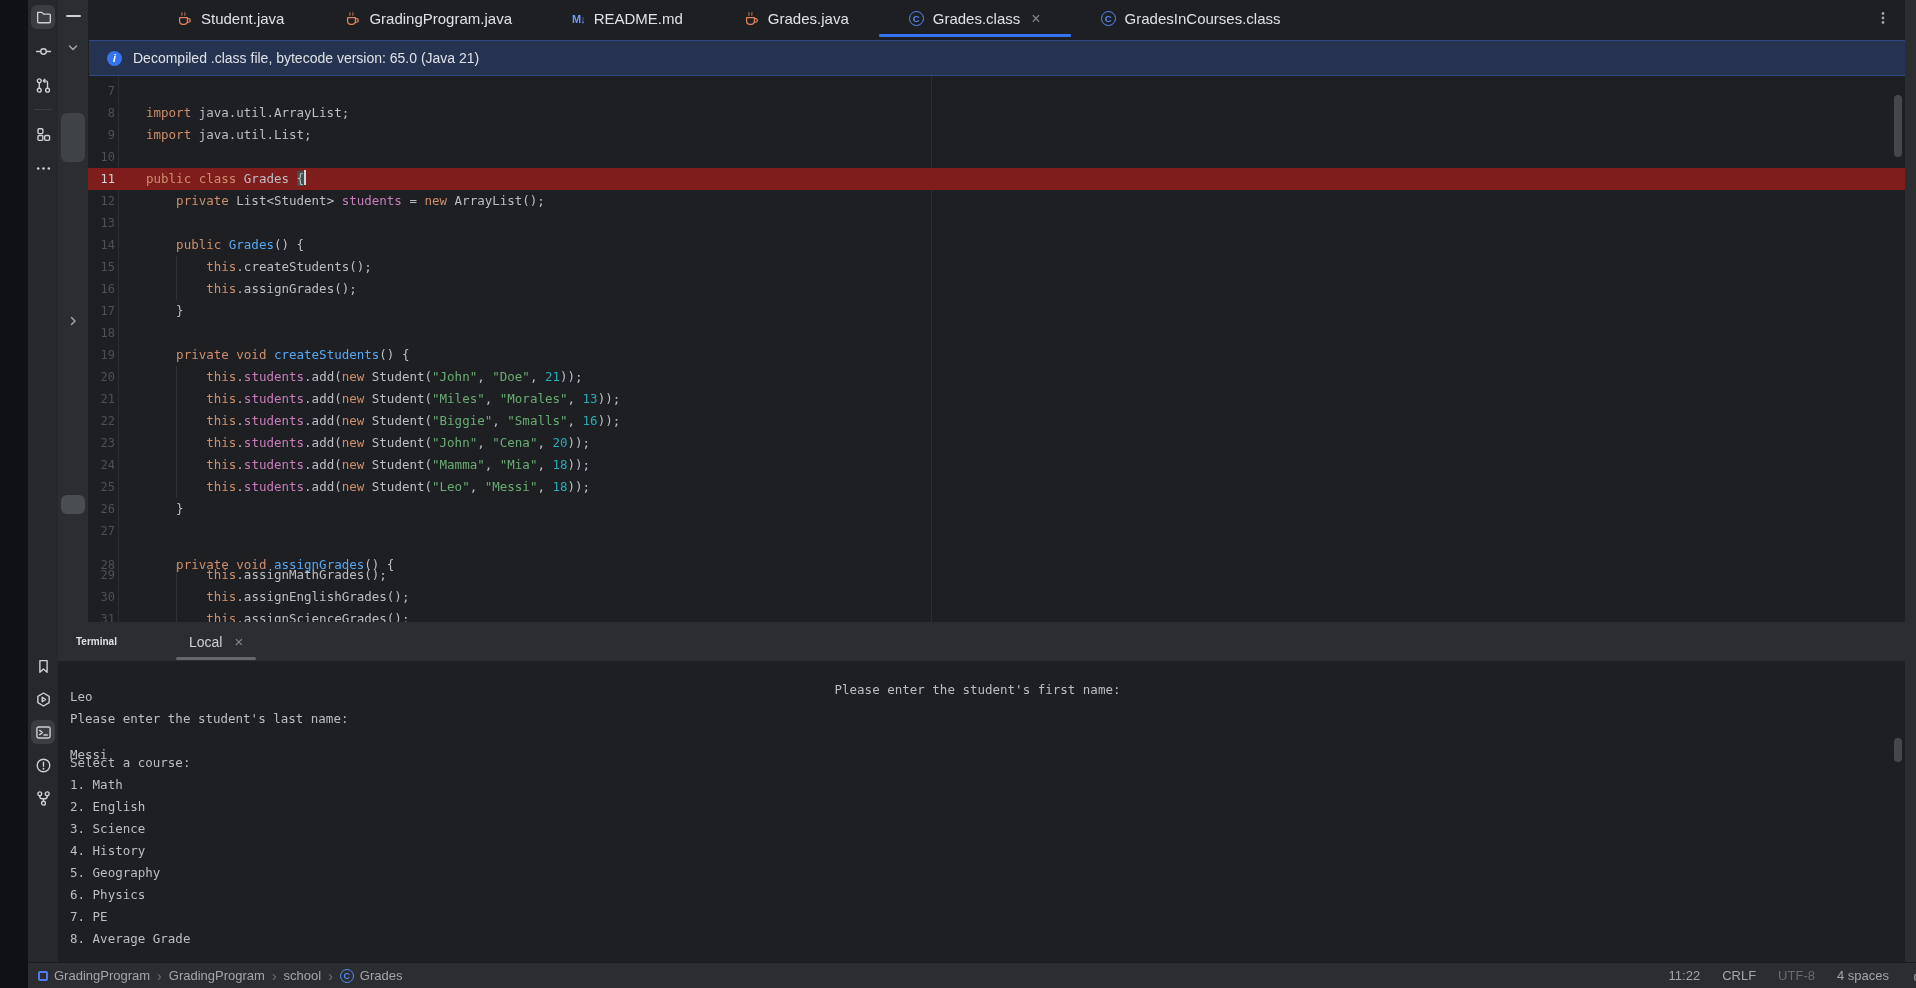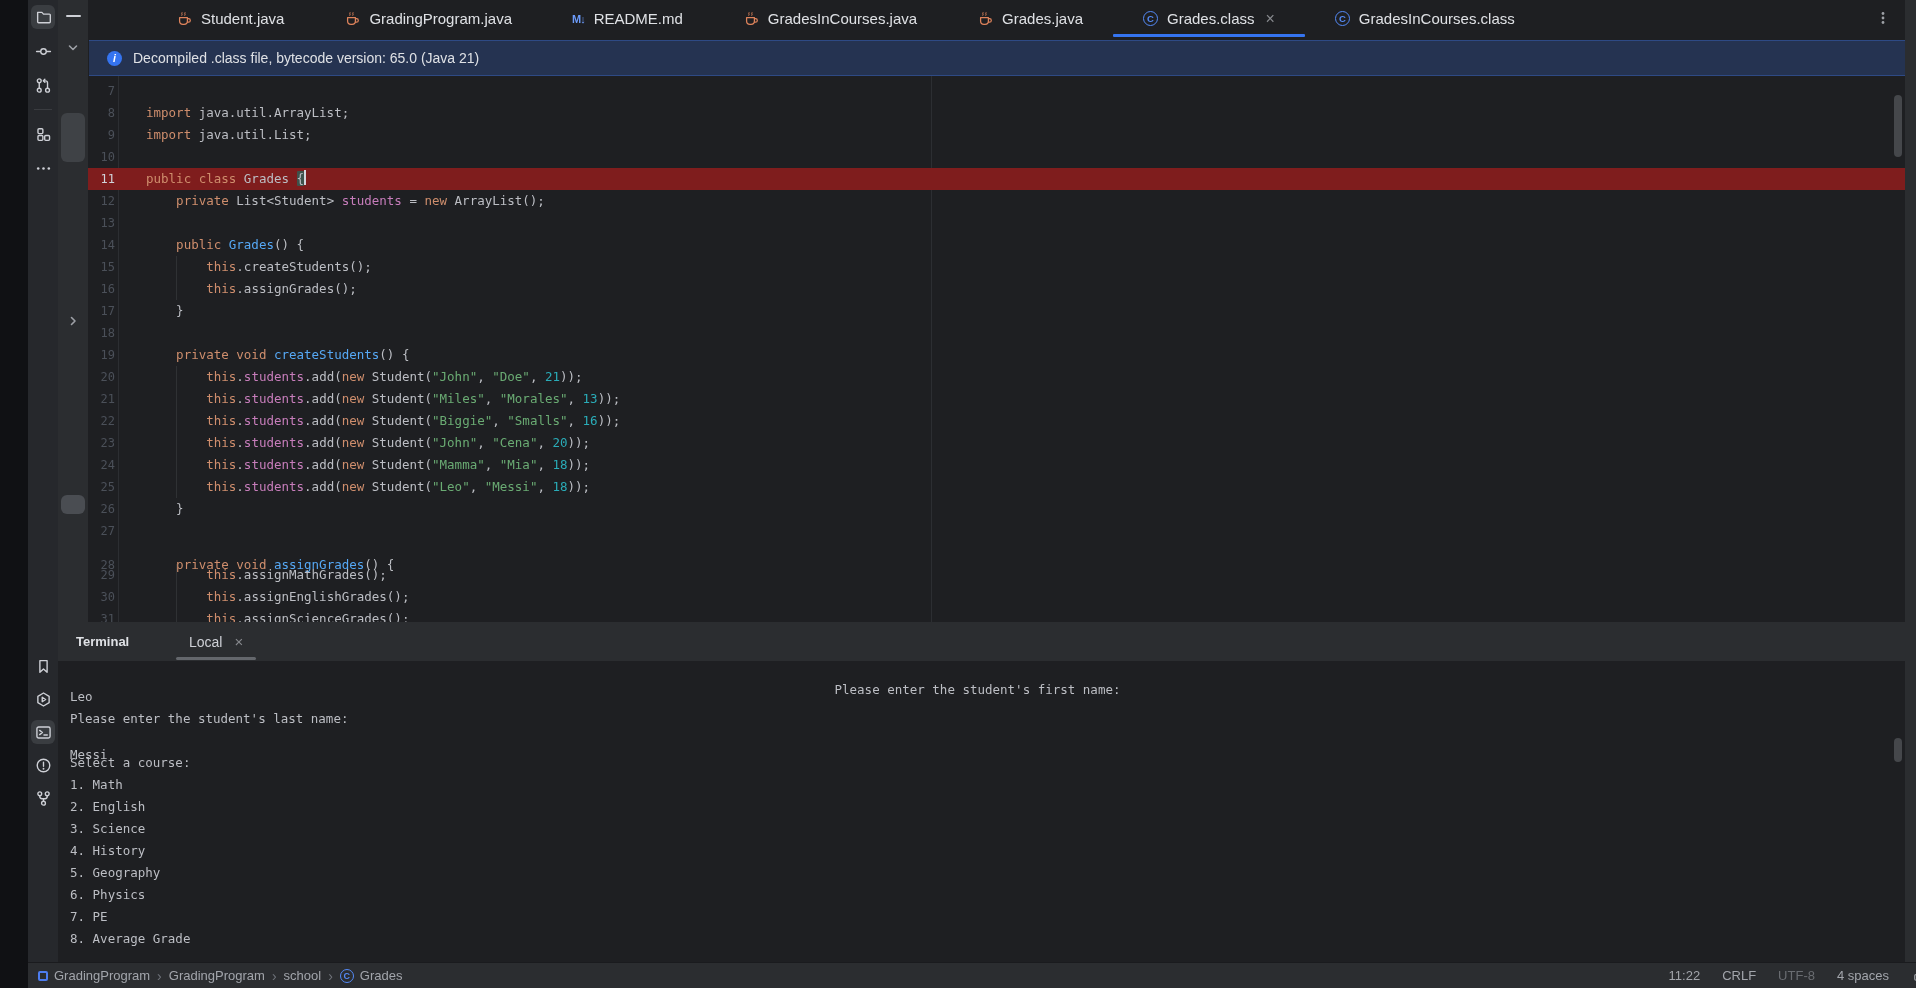--- a/index.html
+++ b/index.html
@@ -49,21 +49,21 @@
   .cl.current .ln { color:#D1D4DA; }
   .cl .ct { position:absolute; left:58px; top:0; }
   .cl .ig { position:absolute; top:0; bottom:0; width:1px; background:#2F3134; }
   .tk-kw { color:#CF8E6D; } .tk-pl { color:#BCBEC4; } .tk-fd { color:#C77DBB; }
   .tk-md { color:#56A8F5; } .tk-st { color:#6AAB73; } .tk-nm { color:#2AACB8; }
   .tk-br { color:#BCBEC4; background:#3E524B; border-radius:1px; }
   .caret { display:inline-block; width:2px; height:15px; background:#D4D7DD; vertical-align:-2px; }
   .ed-sb { position:absolute; right:3px; top:58px; width:8px; height:62px; background:#45474B; border-radius:4px; }
   
   .term-head { position:absolute; left:30px; right:39px; top:622px; height:39px; background:#2B2D30; }
-  .term-title { position:absolute; left:18px; top:0; height:100%; display:flex; align-items:center; font-size:13px; font-weight:700; color:#DFE1E5; }
+  .term-title { position:absolute; left:18px; top:0; height:100%; display:flex; align-items:center; font-size:10px; font-weight:700; color:#DFE1E5; }
   .term-tab { position:absolute; left:118px; top:0; height:100%; display:flex; align-items:center; gap:10px; padding:0 13px; font-size:14px; color:#CED0D6;justify-content:flex-end; }
   .term-tab::after { content:""; position:absolute; left:0; right:0; bottom:1px; height:3px; border-radius:2px; background:#64676C; }
   .term-tab .tab-x { font-size:15px; }
   .term-body { position:absolute; left:30px; right:39px; top:661px; bottom:26px; background:#1E1F22; overflow:hidden; }
   .tl { position:absolute; left:12px; right:20px; height:22px; line-height:22px; white-space:pre; color:#BCBEC4;
     font-family:"DejaVu Sans Mono","Liberation Mono",monospace; font-size:12.5px; }
   .term-sb { position:absolute; right:3px; top:77px; width:8px; height:24px; background:#45474B; border-radius:4px; }
   
   .statusbar { position:absolute; left:0; right:0; bottom:0; height:26px; background:#2B2D30; border-top:1px solid #1A1B1E;
     display:flex; align-items:center; justify-content:space-between; padding:0 18px 0 10px; font-size:13px; color:#A2A5AB; }
@@ -214,30 +214,20 @@
               <path d="M5.9 1.6c-.9.9.9 1.5 0 2.7M8.9 1.6c-.9.9.9 1.5 0 2.7" stroke-width="1"></path>
             </svg>
           </span>
           <span>GradingProgram.java</span>
         </div>
         <div class="tab">
           <span style="display:flex">
             <span class="md-ic">M↓</span>
           </span>
           <span>README.md</span>
-        </div>
-        <div class="tab">
-          <span style="display:flex">
-            <svg width="16" height="16" viewBox="0 0 16 16" fill="none" stroke="#E0845C" stroke-width="1.25" stroke-linecap="round" stroke-linejoin="round">
-              <path d="M3.6 6.6h7.8v3.3a3.4 3.4 0 0 1-3.4 3.4H7a3.4 3.4 0 0 1-3.4-3.4z"></path>
-              <path d="M11.6 7.6h.9a1.8 1.8 0 0 1 0 3.6h-.9"></path>
-              <path d="M5.9 1.6c-.9.9.9 1.5 0 2.7M8.9 1.6c-.9.9.9 1.5 0 2.7" stroke-width="1"></path>
-            </svg>
-          </span>
-          <span>GradesInCourses.java</span>
         </div>
         <div class="tab">
           <span style="display:flex">
             <svg width="16" height="16" viewBox="0 0 16 16" fill="none" stroke="#E0845C" stroke-width="1.25" stroke-linecap="round" stroke-linejoin="round">
               <path d="M3.6 6.6h7.8v3.3a3.4 3.4 0 0 1-3.4 3.4H7a3.4 3.4 0 0 1-3.4-3.4z"></path>
               <path d="M11.6 7.6h.9a1.8 1.8 0 0 1 0 3.6h-.9"></path>
               <path d="M5.9 1.6c-.9.9.9 1.5 0 2.7M8.9 1.6c-.9.9.9 1.5 0 2.7" stroke-width="1"></path>
             </svg>
           </span>
           <span>Grades.java</span>

